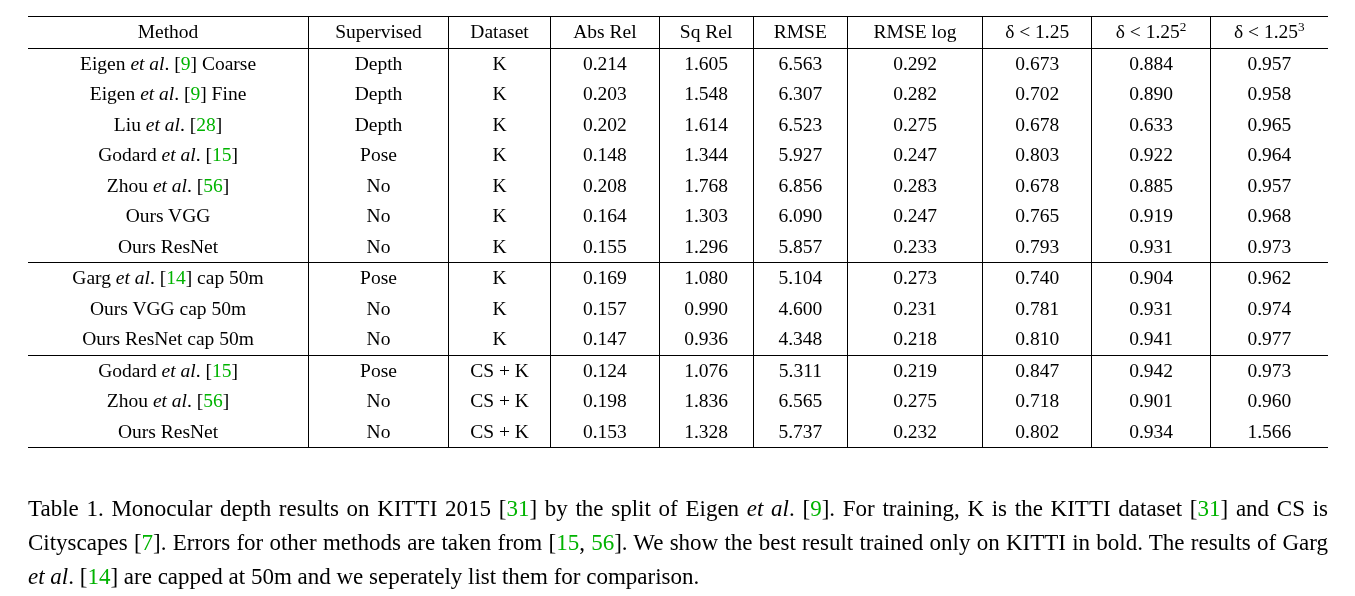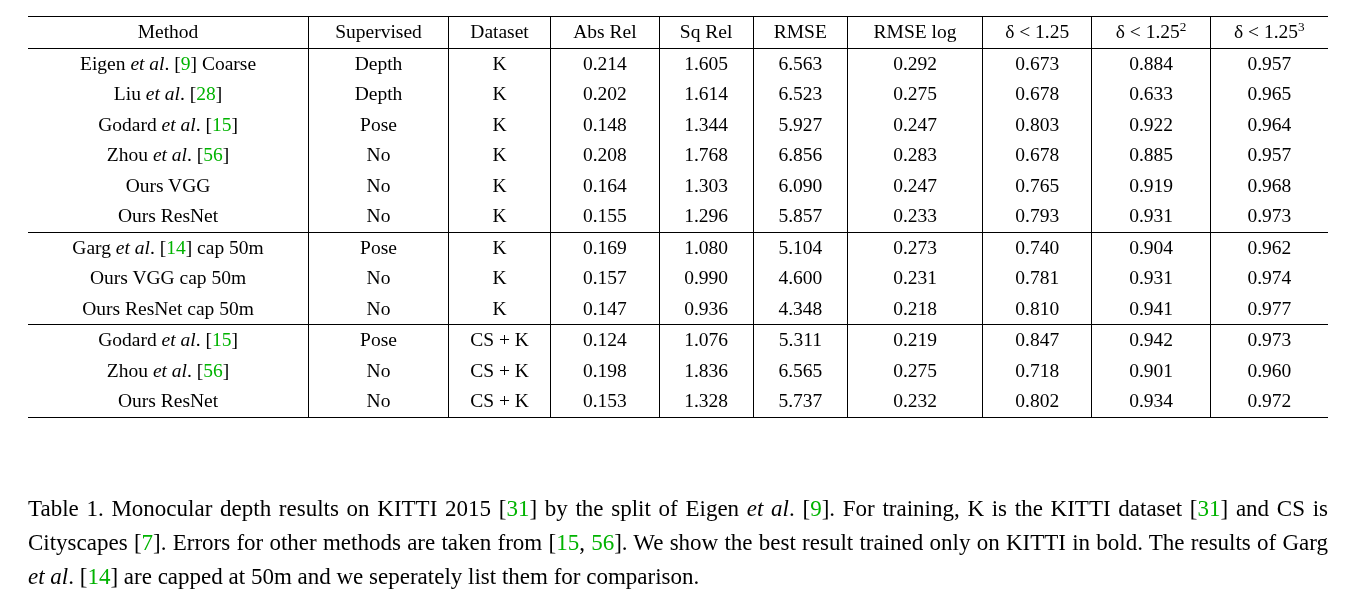--- a/index.html
+++ b/index.html
@@ -100,20 +100,32 @@
             <td class="vl">K</td>
             <td class="vl">0.214</td>
             <td class="vl">1.605</td>
             <td class="vl">6.563</td>
             <td class="vl">0.292</td>
             <td class="vl">0.673</td>
             <td class="vl">0.884</td>
             <td class="vl">0.957</td>
           </tr>
           <tr class="">
+            <td class="method"><span>Eigen </span><span class="it">et al</span><span>. [</span><span class="ref">9</span><span>] Fine</span></td>
+            <td class="vl">Depth</td>
+            <td class="vl">K</td>
+            <td class="vl">0.203</td>
+            <td class="vl">1.548</td>
+            <td class="vl">6.307</td>
+            <td class="vl">0.282</td>
+            <td class="vl">0.702</td>
+            <td class="vl">0.890</td>
+            <td class="vl">0.958</td>
+          </tr>
+          <tr class="">
             <td class="method"><span>Liu </span><span class="it">et al</span><span>. [</span><span class="ref">28</span><span>]</span></td>
             <td class="vl">Depth</td>
             <td class="vl">K</td>
             <td class="vl">0.202</td>
             <td class="vl">1.614</td>
             <td class="vl">6.523</td>
             <td class="vl">0.275</td>
             <td class="vl">0.678</td>
             <td class="vl">0.633</td>
             <td class="vl">0.965</td>
@@ -229,21 +241,21 @@
           <tr class="bottomrule">
             <td class="method"><span>Ours ResNet</span></td>
             <td class="vl">No</td>
             <td class="vl">CS + K</td>
             <td class="vl">0.153</td>
             <td class="vl">1.328</td>
             <td class="vl">5.737</td>
             <td class="vl">0.232</td>
             <td class="vl">0.802</td>
             <td class="vl">0.934</td>
-            <td class="vl">0.972</td>
+            <td class="vl">1.566</td>
           </tr>
         </tbody>
     </table>
   </div>
 
   <div class="caption" id="caption"><span>Table 1. Monocular depth results on KITTI 2015 [</span><span class="ref">31</span><span>] by the split of Eigen </span><span class="it">et al</span><span>. [</span><span class="ref">9</span><span>]. For training, K is the KITTI dataset [</span><span class="ref">31</span><span>] and CS is Cityscapes [</span><span class="ref">7</span><span>]. Errors for other methods are taken from [</span><span class="ref">15</span><span>, </span><span class="ref">56</span><span>]. We show the best result trained only on KITTI in bold. The results of Garg </span><span class="it">et al</span><span>. [</span><span class="ref">14</span><span>] are capped at 50m and we seperately list them for comparison.</span></div>
 
 </div>
 
 </body></html>

